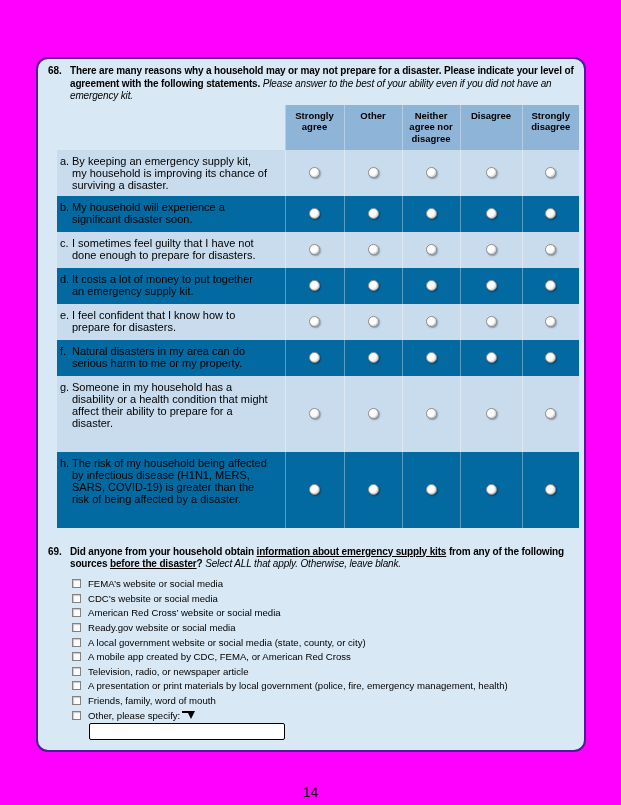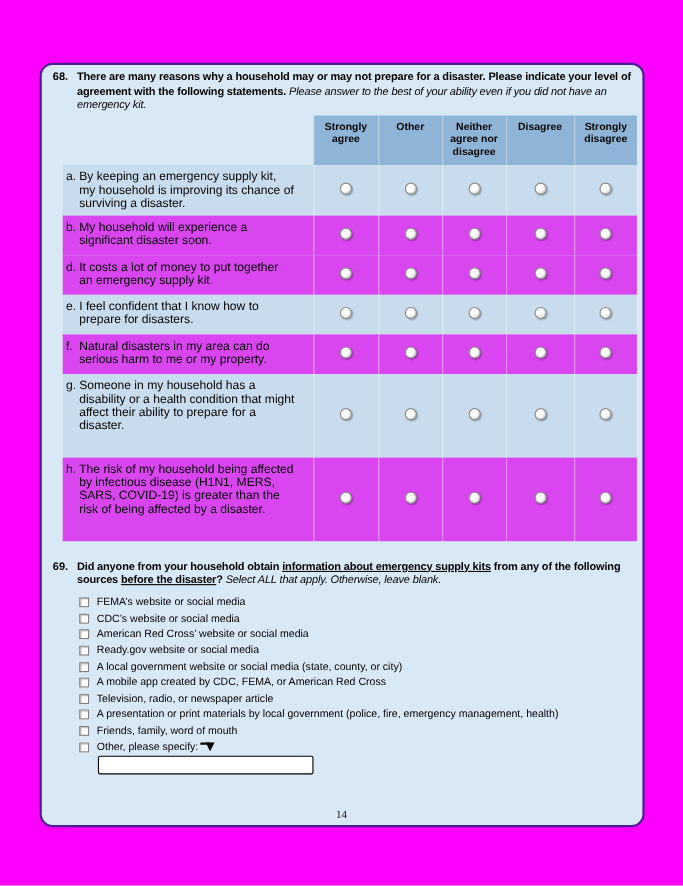--- a/index.html
+++ b/index.html
@@ -29,21 +29,21 @@
   table.likert { border-collapse:collapse; table-layout:fixed; width:522px; margin:2px 0 0 19px; }
   .likert th {
     background:#8eb4d8; font-size:9.5px; font-weight:bold; 
     vertical-align:top; height:45px; line-height:11.5px; padding:5px 2px 2px 2px;
   }
   .likert th.blank { background:transparent; }
   .likert td { vertical-align:middle; text-align:center; }
   .likert td.rc { border-left:1px solid rgba(255,255,255,0.35); }
   .likert th.rc { border-left:1px solid rgba(255,255,255,0.35); }
   .likert tr.light td { background:#c9dcee; }
-  .likert tr.dark td { background:#d946ef;margin-top:16px; }
+  .likert tr.dark td { background:#0369a1;margin-top:16px; }
   tr.r3 td { height:46px; }
   tr.r2 td { height:36px; }
   tr.r4 td { height:76px; }
   td.stmt { text-align:left; vertical-align:top; padding:5px 4px 4px 3px; font-size:11px; line-height:12px; }
   .stmt .letter { display:inline-block; width:12px; vertical-align:top; }
   .stmt .stxt { display:inline-block; width:196px; vertical-align:top; }
   .radio {
     display:inline-block; width:11px; height:11px; border-radius:50%;
     background:#fefefe; border:1px solid #8c8c8c;
     box-shadow: inset -1px -1px 1px rgba(0,0,0,0.15), 1px 1px 1.5px rgba(0,0,0,0.3);
@@ -57,22 +57,22 @@
     box-shadow: inset 1px 1px 1px rgba(0,0,0,0.2);
   }
   .opt-label { font-size:9.6px; white-space:nowrap; }
   .arrow { margin-left:2px; display:inline-flex; align-items:flex-start; }
   .other-input {
     display:block; margin:1px 0 0 17px; width:196px; height:17px;
     background:#ffffff; border:1.5px solid #000; border-radius:2px;
     font-size:10px; padding:0 3px; font-family:"Liberation Sans", sans-serif;
   }
   .page-number {
-    position:absolute; left:0; top:736px; width:100%;
-    text-align:center; font-size:10px; color:#111;font-family:Liberation Serif, serif;
+    position:absolute; left:0; top:784px; width:100%;
+    text-align:center; font-size:14px; color:#111;
   }
 </style>
 </head>
 <body>
 
 <div class="card">
 
   <div class="qrow q68">
     <div class="qnum">68.</div>
     <div class="qtext">
@@ -109,20 +109,28 @@
         <td class="rc"><span class="radio"></span></td>
       </tr>
       <tr class="dark r2">
         <td class="stmt"><span class="letter">b.</span><span class="stxt">My household will experience a significant disaster soon.</span></td>
         <td class="rc"><span class="radio"></span></td>
         <td class="rc"><span class="radio"></span></td>
         <td class="rc"><span class="radio"></span></td>
         <td class="rc"><span class="radio"></span></td>
         <td class="rc"><span class="radio"></span></td>
       </tr>
+      <tr class="light r2">
+        <td class="stmt"><span class="letter">c.</span><span class="stxt">I sometimes feel guilty that I have not done enough to prepare for disasters.</span></td>
+        <td class="rc"><span class="radio"></span></td>
+        <td class="rc"><span class="radio"></span></td>
+        <td class="rc"><span class="radio"></span></td>
+        <td class="rc"><span class="radio"></span></td>
+        <td class="rc"><span class="radio"></span></td>
+      </tr>
       <tr class="dark r2">
         <td class="stmt"><span class="letter">d.</span><span class="stxt">It costs a lot of money to put together an emergency supply kit.</span></td>
         <td class="rc"><span class="radio"></span></td>
         <td class="rc"><span class="radio"></span></td>
         <td class="rc"><span class="radio"></span></td>
         <td class="rc"><span class="radio"></span></td>
         <td class="rc"><span class="radio"></span></td>
       </tr>
       <tr class="light r2">
         <td class="stmt"><span class="letter">e.</span><span class="stxt">I feel confident that I know how to prepare for disasters.</span></td>

